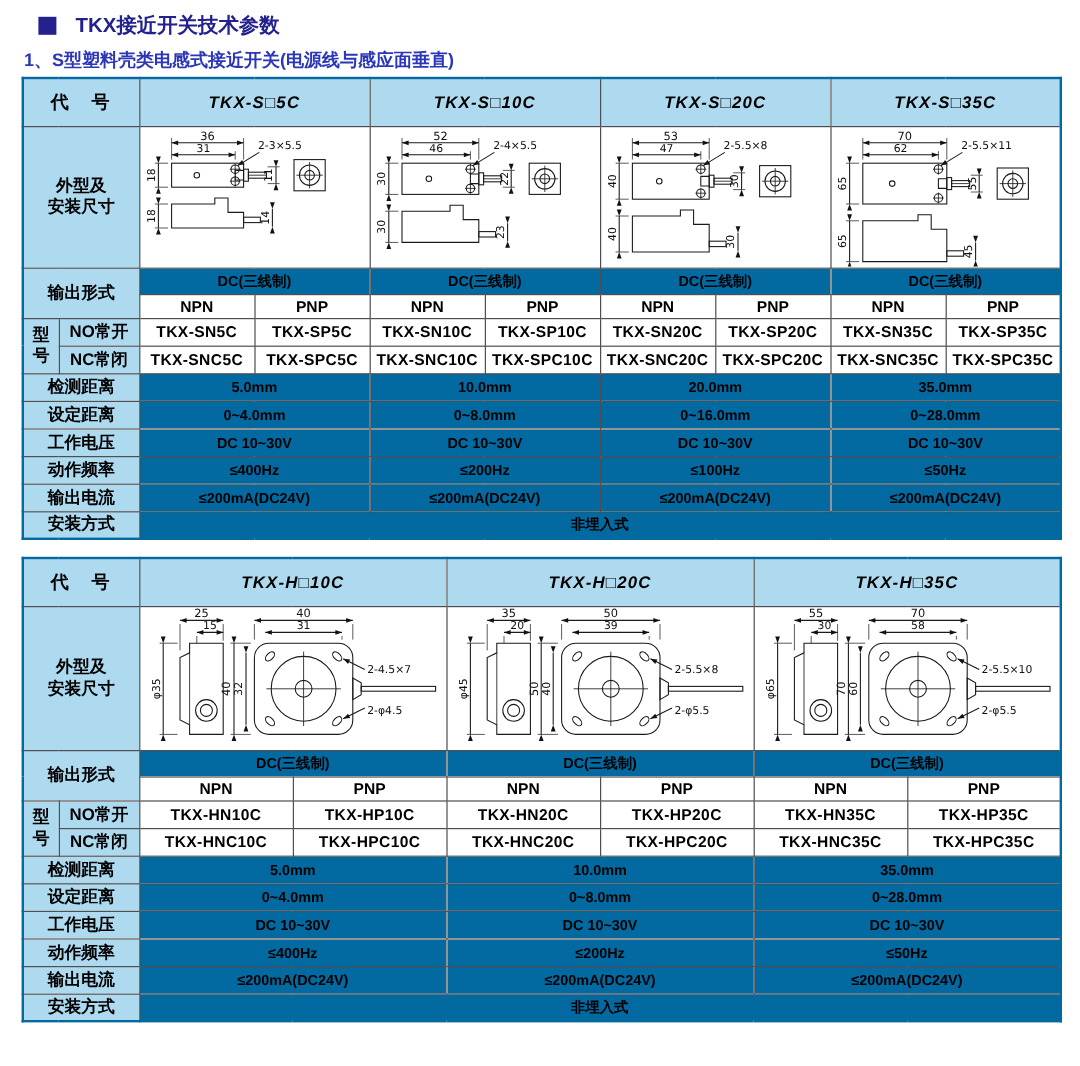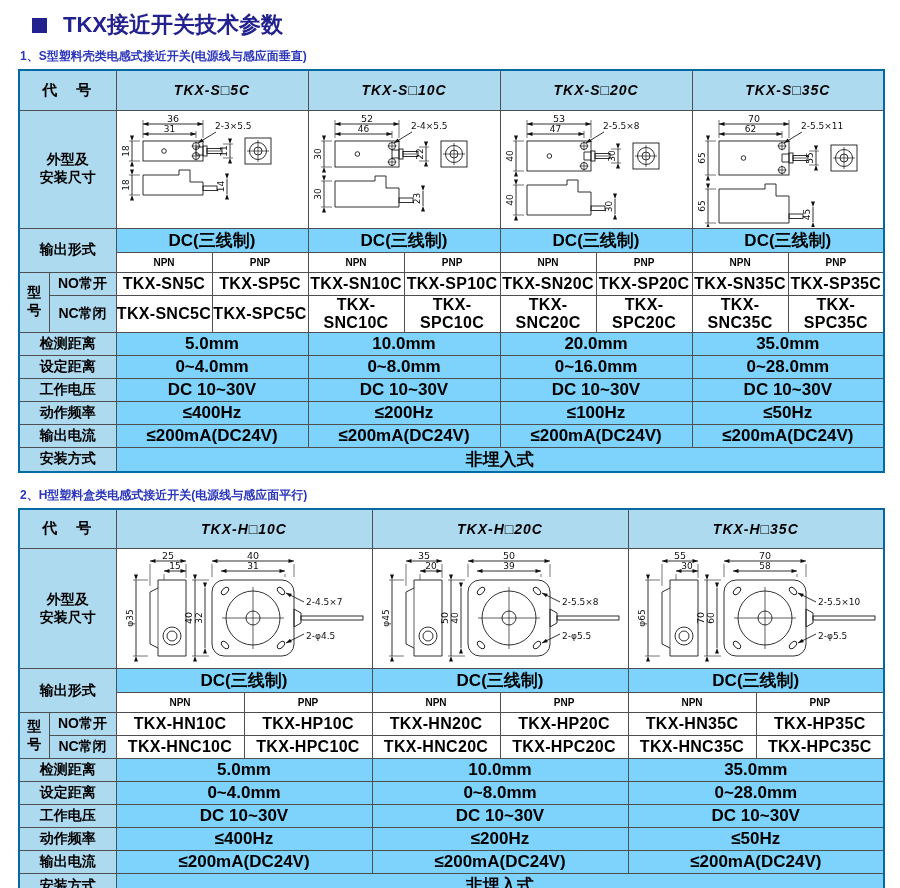--- a/index.html
+++ b/index.html
@@ -1,30 +1,30 @@
 <!DOCTYPE html>
 <html><head>
 <meta charset="utf-8">
 <style>
   html,body{margin:0;padding:0;background:#fff;}
   body{width:900px;font-family:"Liberation Sans",sans-serif;color:#000;}
   .page{padding:6px 18px 10px 18px;}
   .main-title{display:flex;align-items:center;gap:16px;margin:4px 0 8px 14px;
-    font-size:22px;font-weight:bold;color:#22218d;}
+    font-size:17px;font-weight:bold;color:#22218d;}
   .bullet{width:15px;height:15px;background:#22218d;flex:0 0 auto;}
-  .section-title{font-size:12px;font-weight:bold;color:#2b36b8;margin:8px 0 4px 2px;}
+  .section-title{font-size:15px;font-weight:bold;color:#2b36b8;margin:8px 0 4px 2px;}
   table{border-collapse:collapse;width:100%;table-layout:fixed;
     border:2px solid #0369a1;margin-bottom:14px;}
   td{border:1px solid #4d4f52;text-align:center;vertical-align:middle;padding:0;overflow:hidden;}
   .lbl{background:#aedaf0;font-weight:bold;font-size:14px;}
   .code-lbl{letter-spacing:2px;font-size:15px;}
   .code-hdr{background:#aedaf0;font-weight:bold;font-size:14px;letter-spacing:1px;font-style:italic;}
-  .val{font-size:17px;font-weight:bold;background:#7dd3fc;margin-top:24px;}
-  .sub{font-size:10px;font-weight:bold;background:#fff;}
-  .mod{font-size:16px;font-weight:bold;background:#fff;letter-spacing:.3px;}
+  .val{font-size:12px;font-weight:bold;background:#0369a1;margin-top:24px;}
+  .sub{font-size:13px;font-weight:bold;background:#fff;}
+  .mod{font-size:13px;font-weight:bold;background:#fff;letter-spacing:.3px;}
   .drawcell{background:#fff;}
   .drawbox{display:flex;justify-content:center;width:100%;height:100%;}
   tr.h-hdr{height:40px;} tr.h-draw{height:118px;} tr.h-dc{height:22px;}
   tr.h-sub{height:20px;} tr.h-m{height:23px;} tr.h-s{height:23px;}
   svg{display:block;}
   svg text{font-family:"DejaVu Sans",sans-serif;}
 </style>
 </head>
 <body>
 
@@ -379,21 +379,20 @@
       <td colspan="2" class="val">≤200mA(DC24V)</td>
       <td colspan="2" class="val">≤200mA(DC24V)</td>
     </tr>
     <tr class="h-s">
       <td colspan="2" class="lbl">安装方式</td>
       <td colspan="8" class="val">非埋入式</td>
     </tr>
   </tbody>
     </table>
 
-  <div class="section-title">2、H型塑料盒类电感式接近开关(电源线与感应面平行)</div>
 
   <table>
     <colgroup>
         <col style="width:30px">
         <col style="width:67px">
         <col span="6" style="width:128px">
       </colgroup>
     <tbody>
         <tr class="h-hdr">
       <td colspan="2" class="lbl code-lbl">代　号</td>

